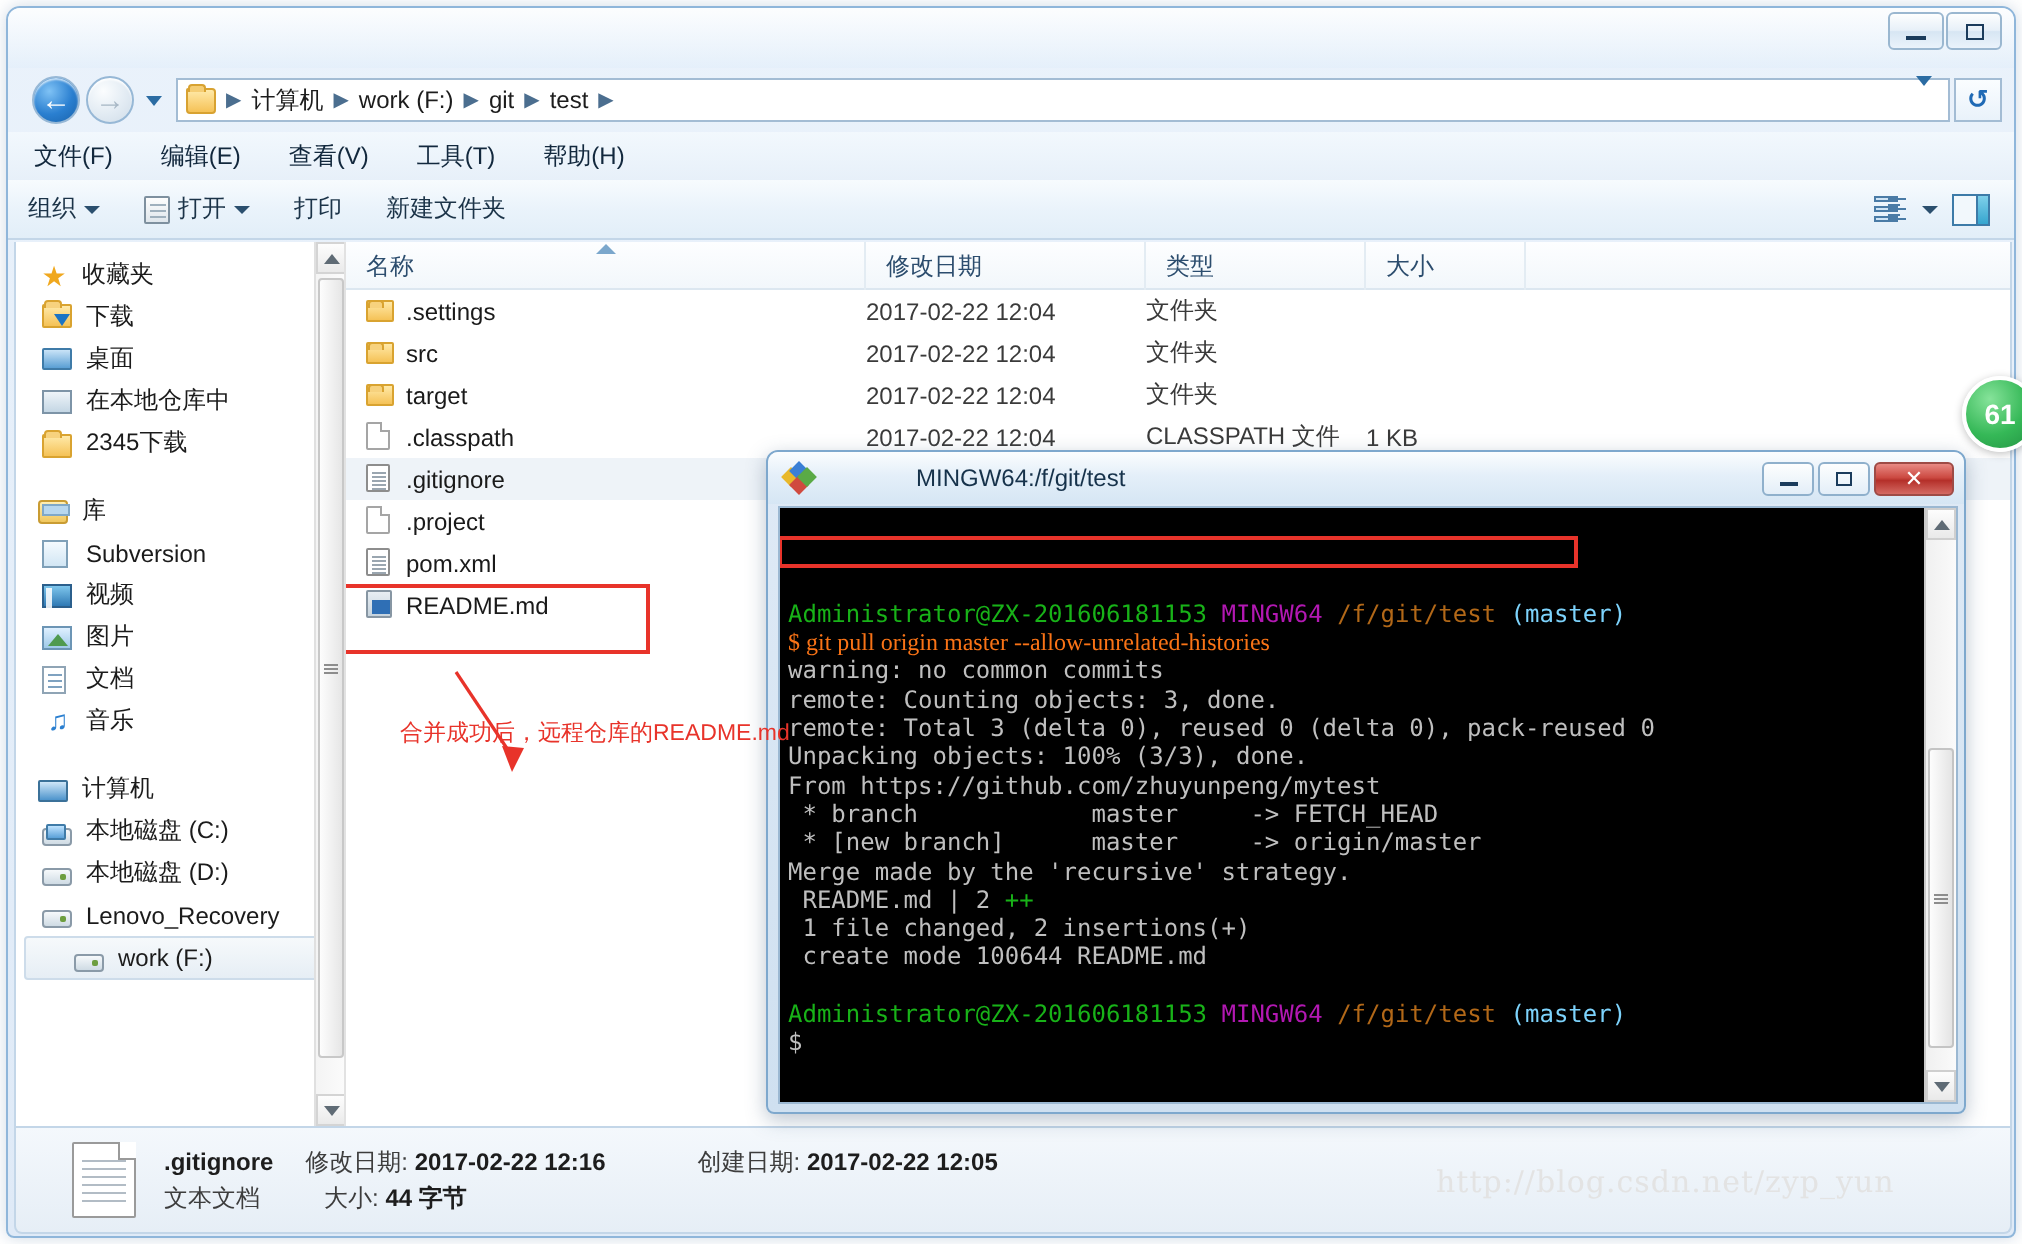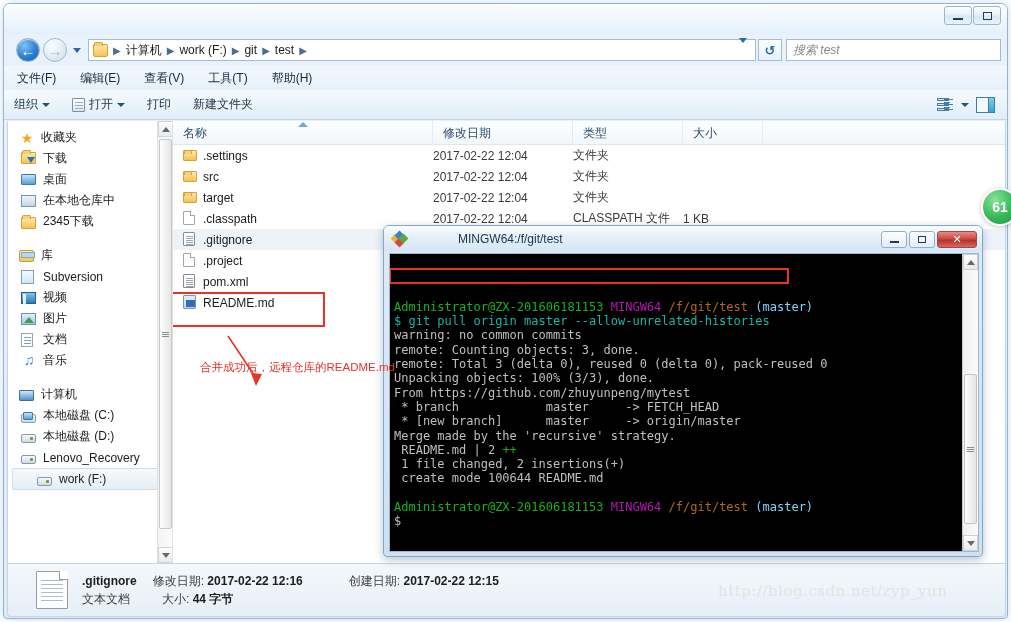--- a/index.html
+++ b/index.html
@@ -313,21 +313,21 @@
     background:#000; border:1px solid #9bb8d2;
     display:flex;
   }
   #terminal-text {
     flex:1; padding:3px 0 0 4px;
     font-family:"DejaVu Sans Mono","Liberation Mono",monospace;
     font-size:12px; line-height:14.3px; color:#bfbfbf;
     white-space:pre; overflow:hidden; position:relative;
   }
   .t-green{color:#18b218;} .t-purple{color:#b218b2;} .t-yellow{color:#b26818;}
-  .t-cyan{color:#7dd3fc;} .t-white{color:#14b8a6;} .t-gray{color:#bfbfbf;}
+  .t-cyan{color:#7dd3fc;} .t-white{color:#f97316;font-family:Liberation Serif, serif;} .t-gray{color:#bfbfbf;}
   #cmd-highlight {
     position:absolute; left:-1px; top:14px; width:400px; height:16px;
     border:2px solid #e8332a; pointer-events:none;
   }
   #term-scrollbar {
     width:16px; background:linear-gradient(90deg,#f0f0f0,#fafafa);
     position:relative; border-left:1px solid #c9c9c9;
   }
   .tsb-arrow{position:absolute;left:0;width:15px;height:16px;
     background:linear-gradient(180deg,#fdfdfd,#e9e9e9);border:1px solid #cfcfcf;
@@ -388,21 +388,20 @@
         <span class="crumb">work (F:)</span>
         <span class="crumb-sep">▶</span>
         <span class="crumb">git</span>
         <span class="crumb-sep">▶</span>
         <span class="crumb">test</span>
         <span class="crumb-sep">▶</span>
         <span id="breadcrumb-caret"><span class="tri-down"></span></span>
       </div>
 
       <div id="refresh-button">↺</div>
-      <div id="search-box">搜索 test</div>
     </div>
 
     <div id="menubar">
       <span class="menu-item">文件(F)</span>
       <span class="menu-item">编辑(E)</span>
       <span class="menu-item">查看(V)</span>
       <span class="menu-item">工具(T)</span>
       <span class="menu-item">帮助(H)</span>
     </div>
 
@@ -674,21 +673,21 @@
       <div id="details-icon"></div>
       <div id="details-text">
         <div class="det-line">
           <span class="det-strong">.gitignore</span>
           <span>
             <span class="det-label">修改日期:</span>
             <span class="det-strong">2017-02-22 12:16</span>
           </span>
           <span style="margin-left:30px;">
             <span class="det-label">创建日期:</span>
-            <span class="det-strong">2017-02-22 12:15</span>
+            <span class="det-strong">2017-02-22 12:05</span>
           </span>
         </div>
         <div class="det-line">
           <span class="det-label">文本文档</span>
           <span style="margin-left:16px;">
             <span class="det-label">大小:</span>
             <span class="det-strong">44 字节</span>
           </span>
         </div>
       </div>

